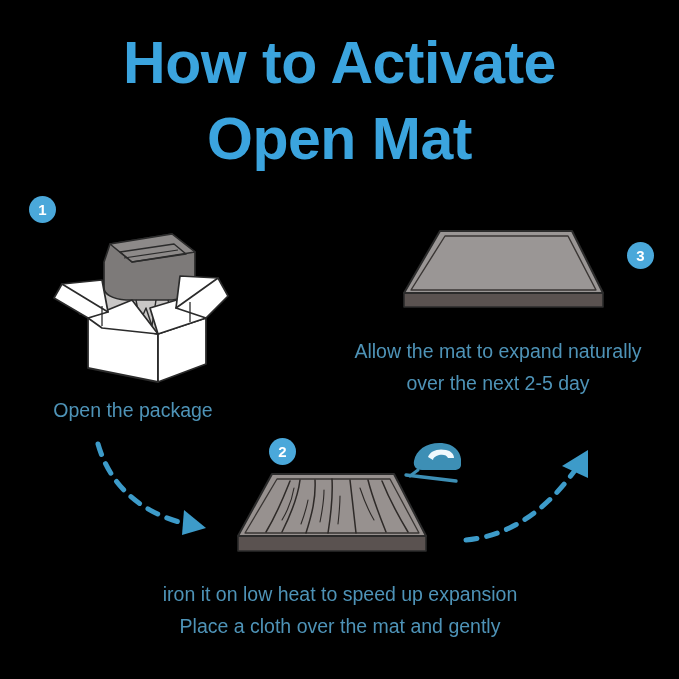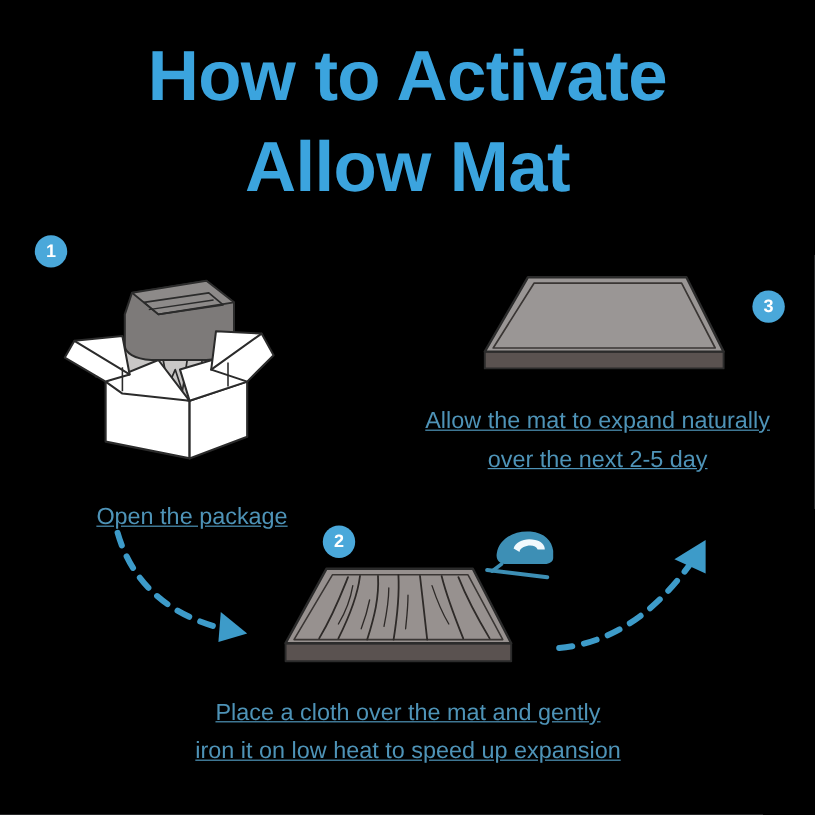--- a/index.html
+++ b/index.html
@@ -53,42 +53,42 @@
   #badge-3 { left: 627px; top: 242px; }
 
   
   .caption {
     position: absolute;
     color: #4e93b7;
     font-size: 19.5px;
     line-height: 1.62;
     text-align: center;
   }
-  #caption-1 { left: 0px;   top: 416px; width: 266px; padding-left: 27px; }
+  #caption-1 { left: 0px;   top: 395px; width: 266px; }
   #caption-3 { left: 317px; top: 336px; width: 362px; }
   #caption-2 { left: 119px; top: 579px; width: 442px; }
-  .cap-line { display: block; white-space: nowrap; text-decoration: underline; }
+  .cap-line { display: block; white-space: nowrap; }
 
   
   .art { position: absolute; }
   #art-box     { left: 40px;  top: 222px; }
   #art-mat-flat{ left: 396px; top: 219px; }
   #art-mat-wrk { left: 232px; top: 466px; }
   #art-iron    { left: 398px; top: 437px; }
   #arrow-left  { left: 92px;  top: 438px; }
   #arrow-right { left: 462px; top: 440px; }
 </style>
 </head>
 <body>
 
 <div id="page">
 
   <div class="title">
     <span class="title-line">How to Activate</span>
-    <span class="title-line">Allow Mat</span>
+    <span class="title-line">Open Mat</span>
   </div>
 
   <div class="badge" id="badge-1">1</div>
 
   <div class="art" id="art-box">
     <svg width="190" height="165" viewBox="0 0 190 165">
 
       <path d="M64 66 L64 107 C64 112 72 117 84 118 L140 118 C150 117 155 112 155 107 L155 66 Z" fill="#c9c7c6" stroke="#2b2b2b" stroke-width="1.6" stroke-linejoin="round"></path>
 
       <path d="M70 22 L132 12 L155 30 L155 66 C155 72 146 77 132 78 L86 78 C72 77 64 72 64 66 L64 40 Z" fill="#7d7a79" stroke="#2b2b2b" stroke-width="1.7" stroke-linejoin="round"></path>
@@ -178,22 +178,22 @@
       <path d="M16 24 C18 12 30 5 44 6 C56 7 62 14 63 22 L63 28 C63 31 60 33 56 33 L24 33 C18 33 15 29 16 24 Z" fill="#3d8fb5"></path>
 
       <path d="M30 20 C32 14 40 11 48 13 C53 14 56 17 56 21 L50 21 C49 18 45 17 41 18 C37 19 35 21 35 23 Z" fill="#f1f9fd"></path>
 
       <path d="M8 38 L58 44" fill="none" stroke="#3d8fb5" stroke-width="3.4" stroke-linecap="round"></path>
       <path d="M20 33 L12 39" fill="none" stroke="#3d8fb5" stroke-width="3" stroke-linecap="round"></path>
     </svg>
   </div>
 
   <div class="caption" id="caption-2">
+    <span class="cap-line">iron it on low heat to speed up expansion</span>
     <span class="cap-line">Place a cloth over the mat and gently</span>
-    <span class="cap-line">iron it on low heat to speed up expansion</span>
   </div>
 
   <div class="art" id="arrow-left">
     <svg width="140" height="110" viewBox="0 0 140 110">
       <path d="M6 6 C18 48 50 78 104 88" fill="none" stroke="#3d9bc9" stroke-width="5" stroke-linecap="round" stroke-dasharray="11 10"></path>
       <path d="M92 72 L114 90 L90 97 Z" fill="#3d9bc9"></path>
     </svg>
   </div>
 
   <div class="art" id="arrow-right">

